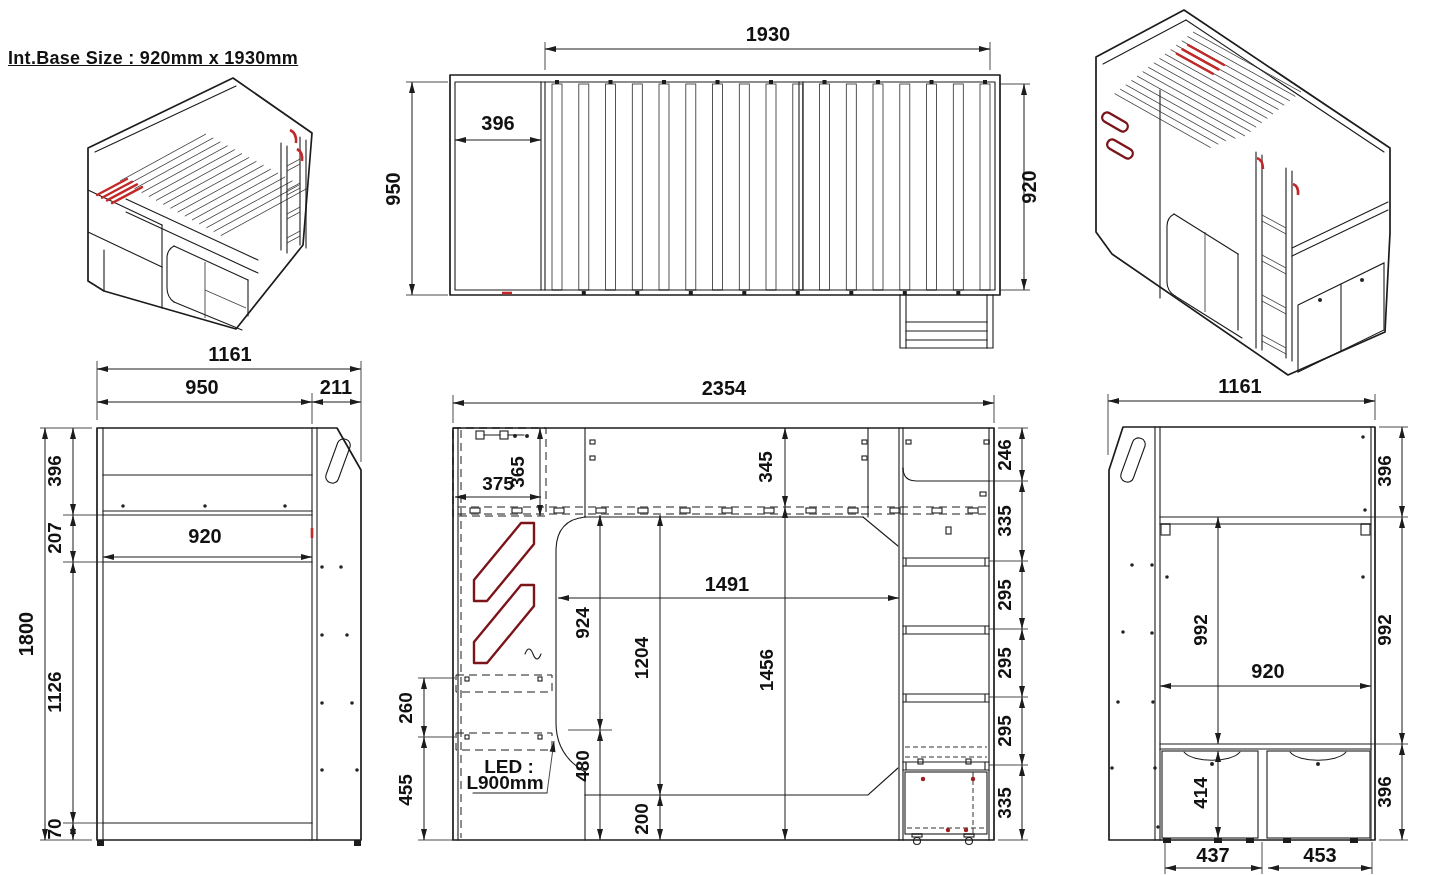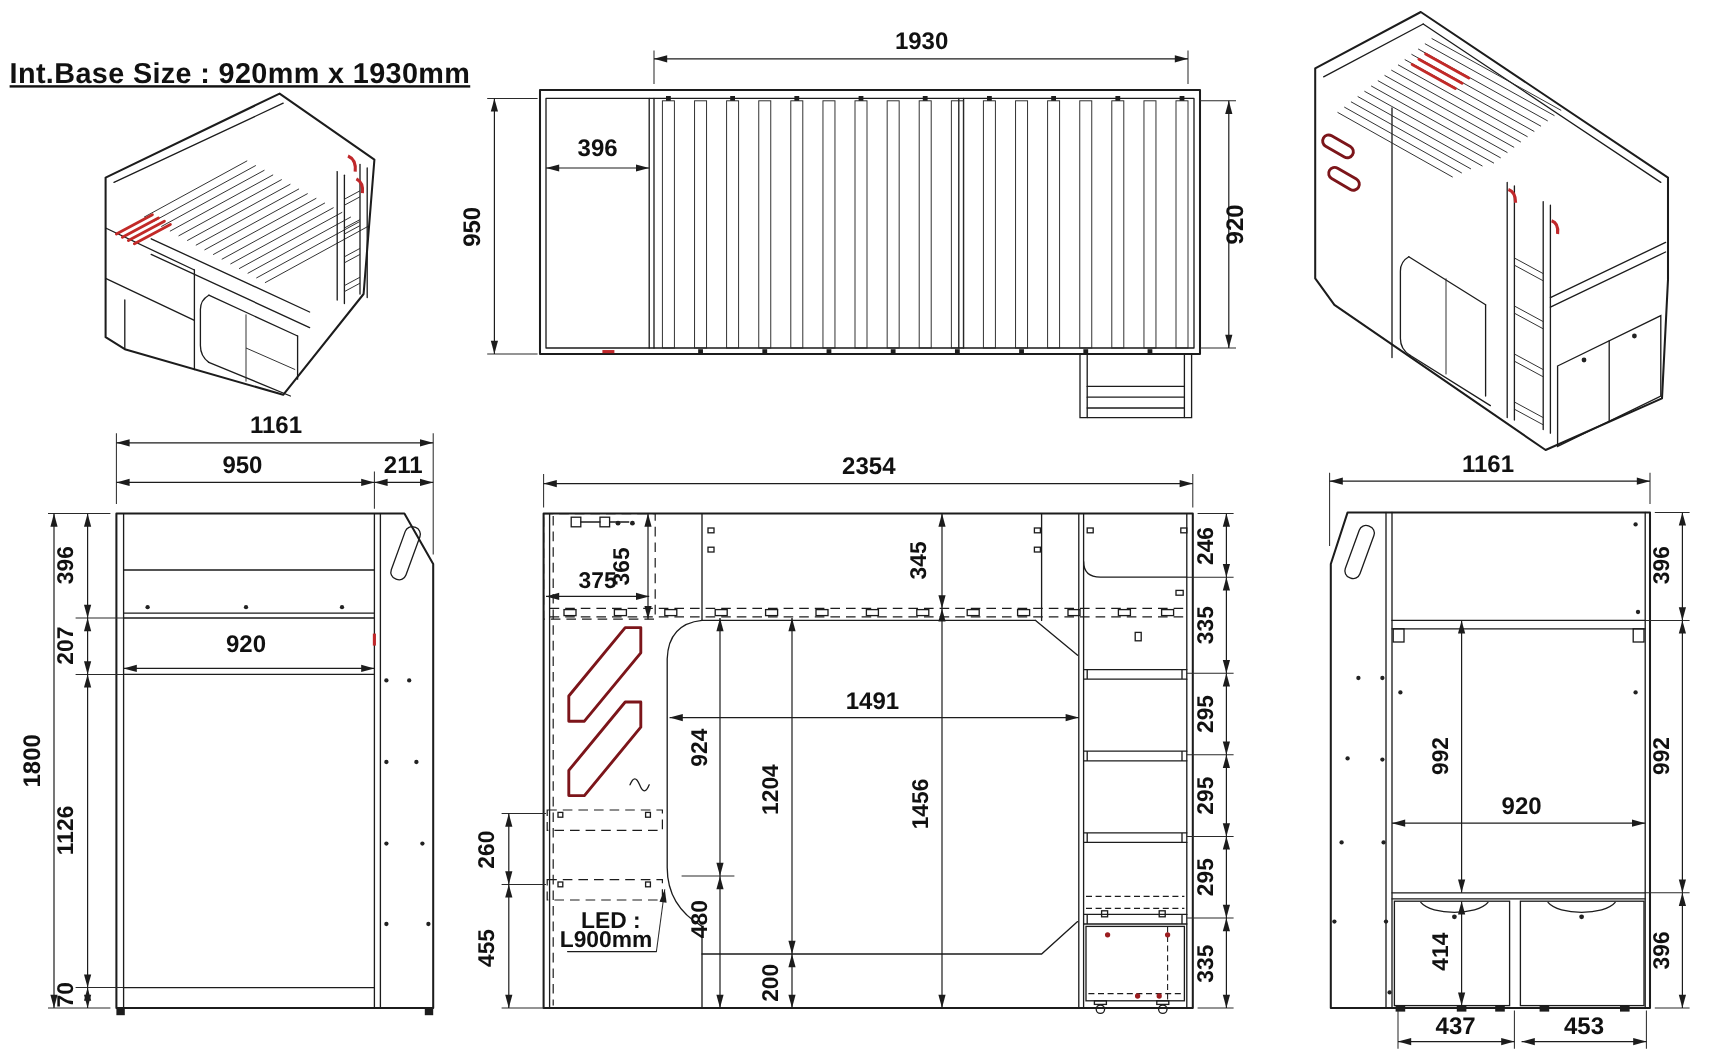--- a/index.html
+++ b/index.html
@@ -1,19 +1,19 @@
 <!DOCTYPE html>
 <html><head>
 <meta charset="utf-8">
 <style>
   html,body{margin:0;padding:0;background:#fff;}
   #stage{position:relative;width:1445px;height:875px;background:#ffffff;overflow:hidden;
          font-family:"Liberation Sans",sans-serif;}
   #stage svg{position:absolute;left:0;top:0;}
-  .title{position:absolute;left:8px;top:48px;font-size:24px;font-weight:700;color:#111;
+  .title{position:absolute;left:8px;top:48px;font-size:18px;font-weight:700;color:#111;
          text-decoration:underline;letter-spacing:.3px;white-space:nowrap;}
   .ln{stroke:#1c1c1c;stroke-width:1.1;fill:none;stroke-linecap:round;}
   .ln2{stroke:#1c1c1c;stroke-width:1.7;fill:none;stroke-linejoin:round;}
   .thin{stroke:#2a2a2a;stroke-width:.8;fill:none;}
   .dim{stroke:#1c1c1c;stroke-width:1;fill:none;marker-start:url(#arr);marker-end:url(#arr);}
   .ext{stroke:#2a2a2a;stroke-width:.85;fill:none;}
   .dsh{stroke:#1c1c1c;stroke-width:1;fill:none;stroke-dasharray:8 5;}
   .dsh2{stroke:#1c1c1c;stroke-width:.9;fill:none;stroke-dasharray:5 3;}
   .mk{fill:#1c1c1c;}
   .hole{fill:#222;}

